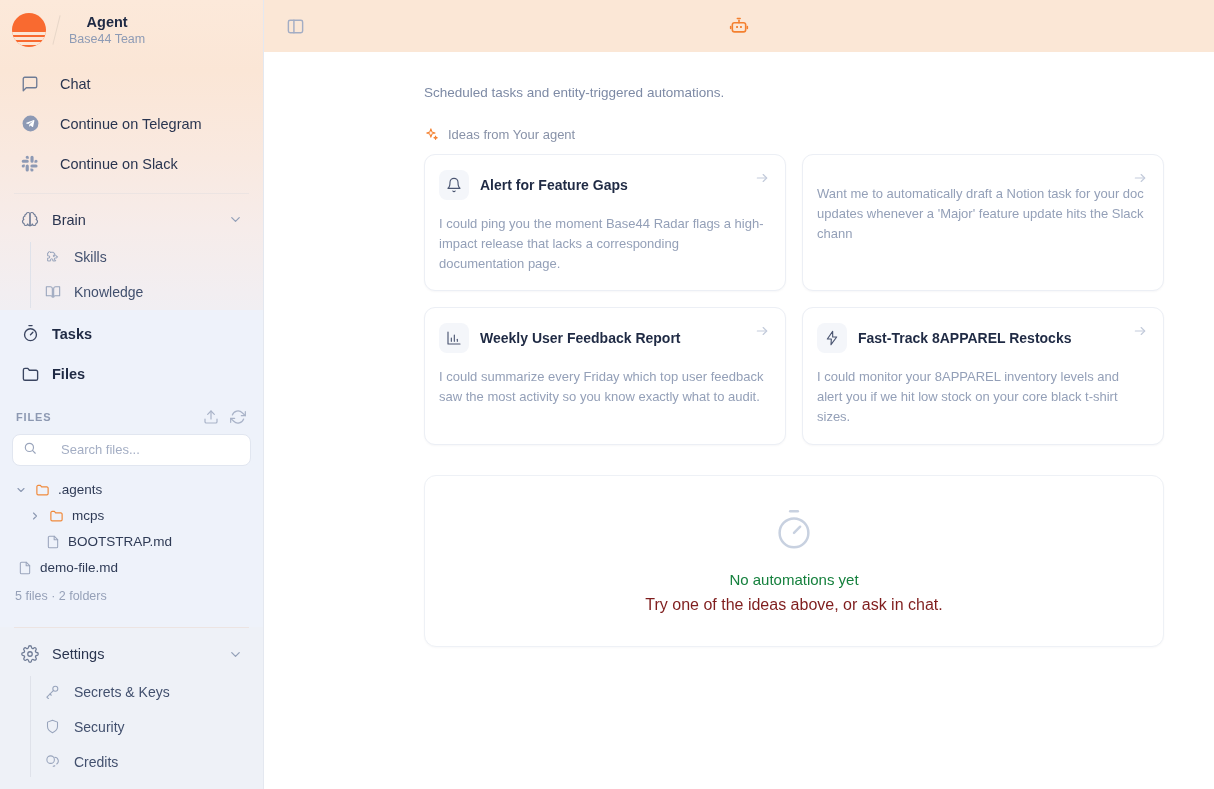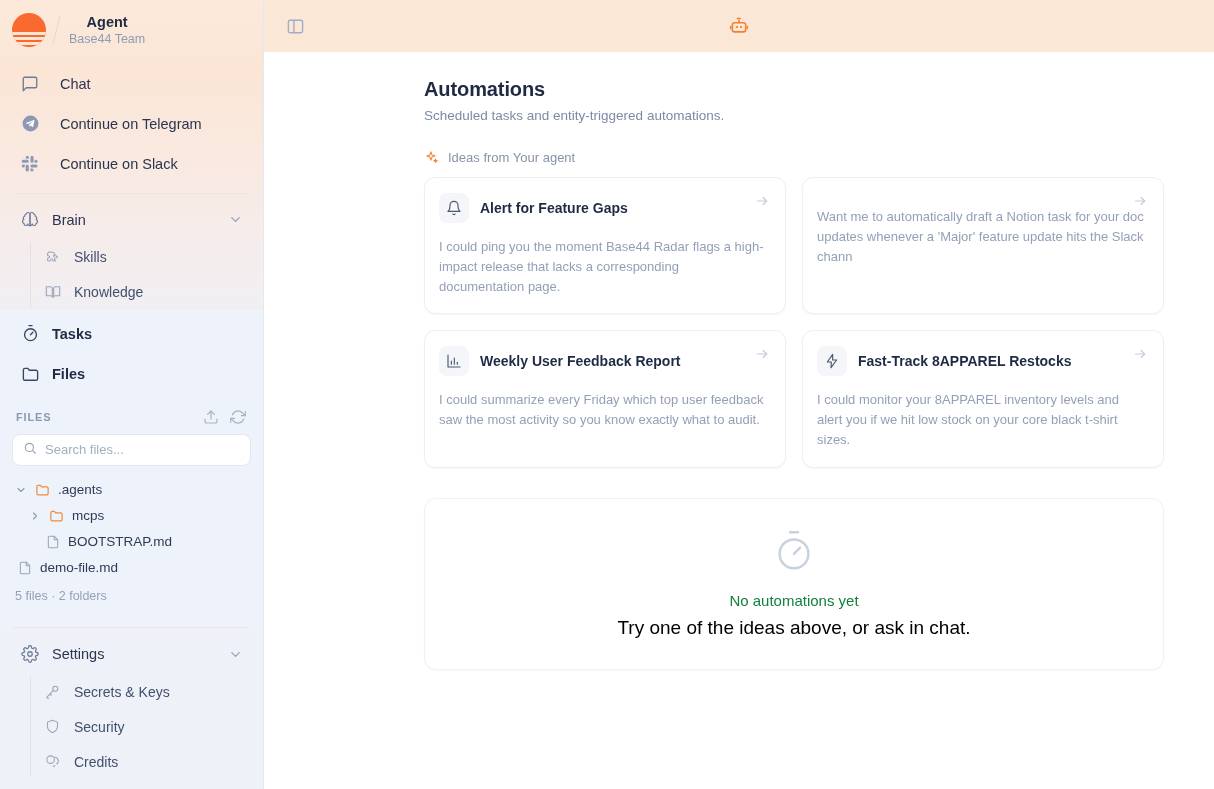--- a/index.html
+++ b/index.html
@@ -106,21 +106,21 @@
   }
   .files-title {
     font-size: 11px; font-weight: 700; letter-spacing: .85px;
     color: #8d99b2; flex: 1;
   }
   .files-actions { display: flex; gap: 9px; }
   .ic-btn { width: 18px; height: 18px; color: #a9b3c8; cursor: pointer;
     display: flex; align-items: center; justify-content: center; }
 
   .search-box {
-    display: flex; align-items: center; gap: 8px;
+    display: flex; align-items: center; gap: 24px;
     height: 32px; background: #ffffff; border: 1px solid #e1e6f0;
     border-radius: 8px; padding: 0 10px; margin-bottom: 11px;
   }
   .search-box svg { color: #9aa5bc; flex: 0 0 14px; }
   .search-box input {
     border: 0; outline: 0; background: transparent; width: 100%;
     font-family: inherit; font-size: 13px; color: #42506e;
   }
   .search-box input::placeholder { color: #a4aec4; }
 
@@ -189,21 +189,21 @@
 
   .empty-card {
     margin-top: 30px; max-width: 740px;
     background: #fff; border: 1px solid #eef1f6; border-radius: 12px;
     height: 172px; display: flex; flex-direction: column;
     align-items: center; justify-content: center;
     box-shadow: 0 1px 2px rgba(28,40,70,.03);
   }
   .empty-ic { color: #c8d1e0; margin-bottom: 14px; }
   .empty-title { font-size: 15px; color: #15803d; }
-  .empty-sub { font-size: 19px; color: #000000; margin-top: 8px; }
+  .empty-sub { font-size: 16px; color: #7f1d1d; margin-top: 8px; }
 </style>
 </head>
 <body>
 
 <div id="app">
 
   <div id="sidebar">
 
     <div class="brand">
       <div class="brand-logo">
@@ -456,21 +456,20 @@
               <path d="M10 3h3.4"></path>
               <path d="M2 12.5v2.5M22 12.5v2.5"></path>
               <rect x="8.6" y="12" width="2.1" height="2.4" fill="currentColor" stroke="none"></rect>
               <rect x="13.3" y="12" width="2.1" height="2.4" fill="currentColor" stroke="none"></rect>
             </svg>
         </span>
       </div>
     </div>
 
     <div class="content">
-      <div class="page-title">Automations</div>
       <div class="page-sub">Scheduled tasks and entity-triggered automations.</div>
 
       <div class="ideas-head">
         <span class="spark">
           <svg width="15" height="15" viewBox="0 0 24 24" fill="none" stroke="currentColor" stroke-width="1.7" stroke-linecap="round" stroke-linejoin="round">
               <path d="M11 3 12.7 7.9 17.6 9.6 12.7 11.3 11 16.2 9.3 11.3 4.4 9.6 9.3 7.9z"></path>
               <path d="M18.5 14.5l.7 2 2 .7-2 .7-.7 2-.7-2-2-.7 2-.7z"></path>
             </svg>
         </span>
         <span class="txt">Ideas from Your agent</span>

